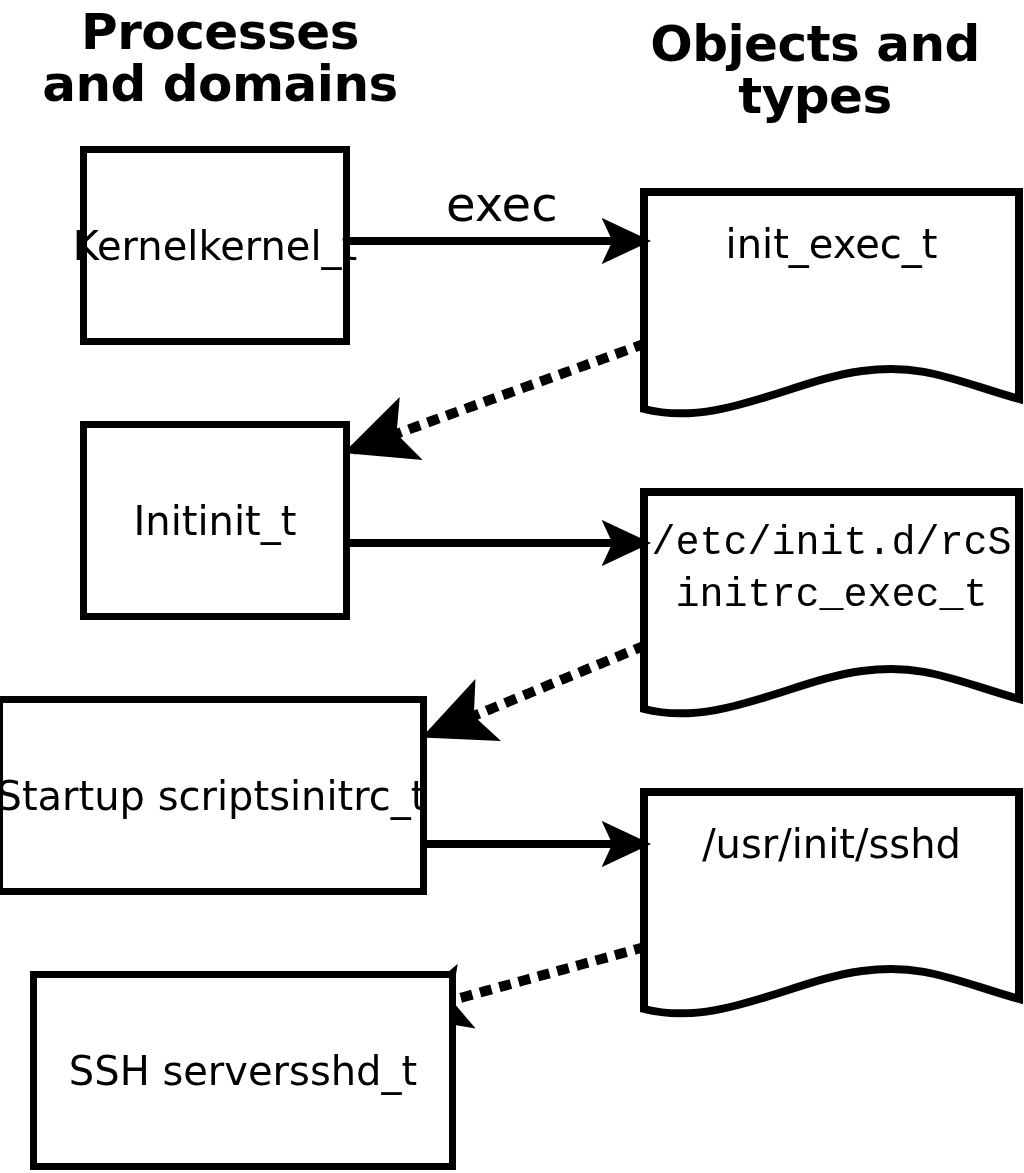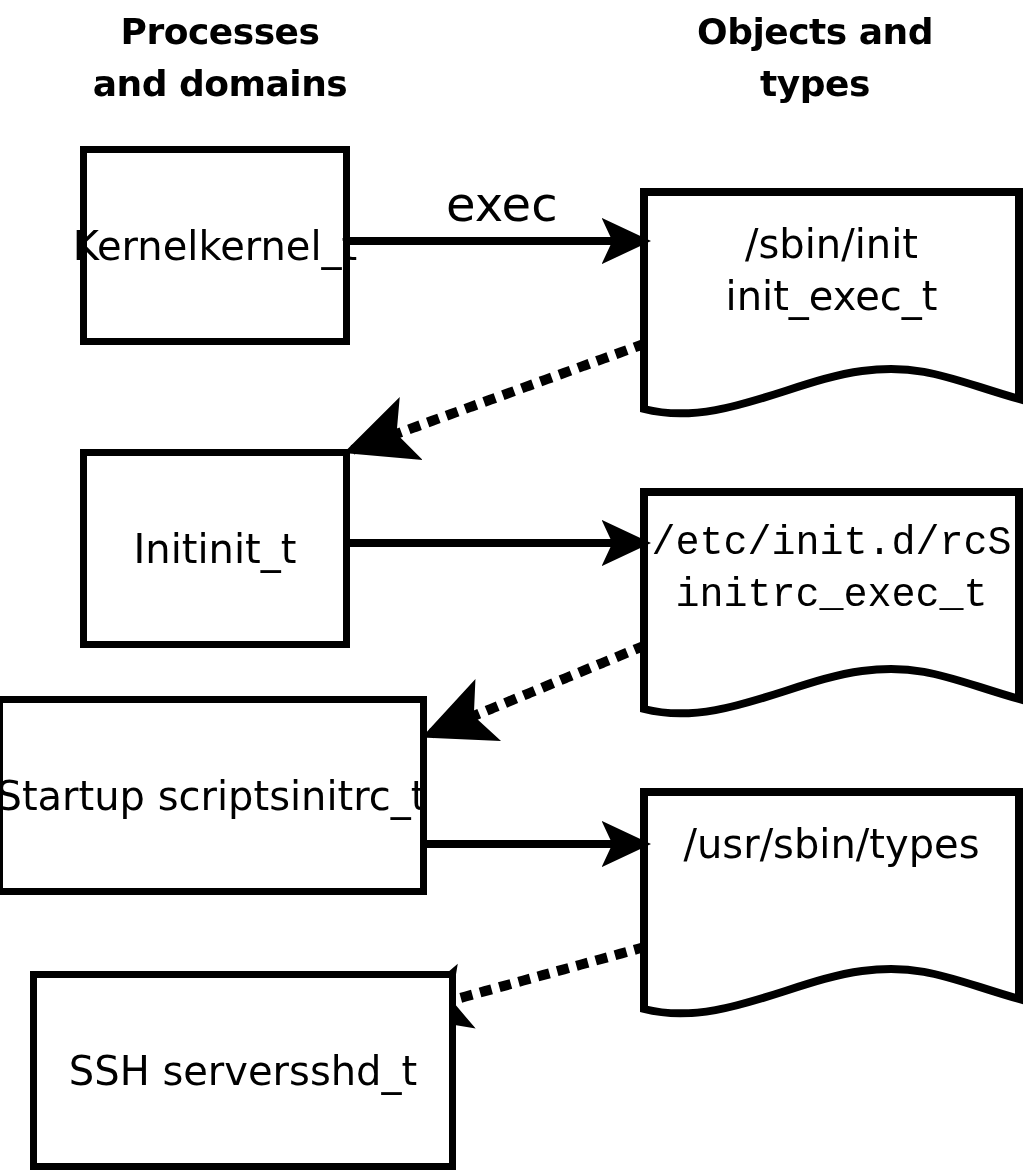--- a/index.html
+++ b/index.html
@@ -22,28 +22,28 @@
   #diagram-svg {
     position: absolute;
     left: 0;
     top: 0;
     width: 1024px;
     height: 1173px;
   }
   .col-title {
     position: absolute;
     font-weight: bold;
-    font-size: 36px;
+    font-size: 50px;
     line-height: 52px;
     text-align: center;
     letter-spacing: -0.5px;
     white-space: pre-line;
   }
   #title-left  { left: 20px;  top: 6px;  width: 400px; }
-  #title-right { left: 610px; top: 6px;  width: 410px; }
+  #title-right { left: 610px; top: 18px;  width: 410px; }
 
   .node-box {
     position: absolute;
     box-sizing: border-box;
     border: 7px solid #000000;
     background: #ffffff;
     display: flex;
     align-items: center;
     justify-content: center;
     text-align: center;
@@ -119,50 +119,49 @@
   <div class="col-title" id="title-left">Processes
 and domains</div>
   <div class="col-title" id="title-right">Objects and
 types</div>
 
   <div class="node-box" style="left:80px; top:146px; width:270px; height:199px;">
     <div class="node-line">Kernel</div>
     <div class="node-line">kernel_t</div>
   </div>
 
-  <div class="node-box" style="left:80px; top:421px; width:270px; height:199px;margin-top:28px;">
+  <div class="node-box" style="left:80px; top:421px; width:270px; height:199px;">
     <div class="node-line">Init</div>
     <div class="node-line">init_t</div>
   </div>
 
   <div class="node-box" style="left:-4px; top:696px; width:431px; height:199px;">
     <div class="node-line">Startup scripts</div>
     <div class="node-line">initrc_t</div>
   </div>
 
   <div class="node-box" style="left:30px; top:971px; width:426px; height:199px;">
     <div class="node-line">SSH server</div>
     <div class="node-line">sshd_t</div>
   </div>
 
   <div class="doc-node" style="left:644px; top:192px; width:375px; height:222px;">
     <div class="doc-text">
-      <div class="node-line">/sbin/init</div>
       <div class="node-line">init_exec_t</div>
     </div>
   </div>
 
   <div class="doc-node" style="left:644px; top:492px; width:375px; height:222px;font-family:Liberation Mono, monospace;">
     <div class="doc-text">
       <div class="node-line">/etc/init.d/rcS</div>
       <div class="node-line">initrc_exec_t</div>
     </div>
   </div>
 
   <div class="doc-node" style="left:644px; top:792px; width:375px; height:222px;">
     <div class="doc-text">
-      <div class="node-line">/usr/sbin/types</div>
+      <div class="node-line">/usr/init/sshd</div>
     </div>
   </div>
 
   <div class="edge-label" style="left:446px; top:182px;">exec</div>
 
 </div>
 
 </body></html>

